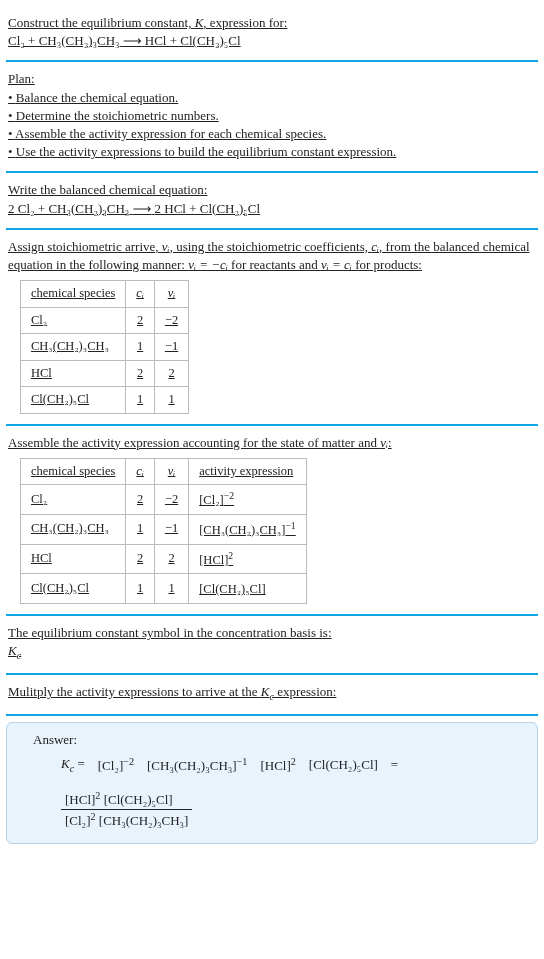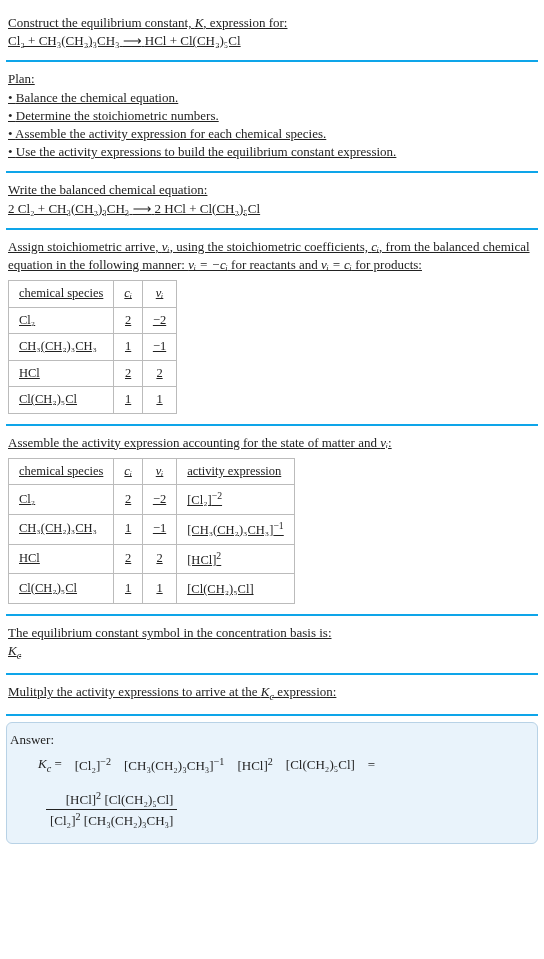--- a/index.html
+++ b/index.html
@@ -17,43 +17,42 @@
       padding: 8px 2px 10px 2px;
       text-decoration: underline;
     }
     .section:last-of-type { border-bottom: none; }
     .ital { font-style: italic; }
     .sub { vertical-align: sub; font-size: 0.78em; }
     .sup { vertical-align: super; font-size: 0.78em; }
     table.data {
       border-collapse: collapse;
       margin-top: 6px;
-      margin-left: 0;
+      margin-left: 12px;
       font-size: 12.5px;
     }
     table.data th, table.data td {
       border: 1px solid #bbb;
       padding: 4px 10px;
       text-align: center;
       font-weight: normal;
     }
     table.data td.left, table.data th.left { text-align: left; }
     .answer-box {
       background: #e9f3fb;
       border: 1px solid #b8d2e6;
       border-radius: 6px;
-      padding: 8px 10px 12px 3px;
+      padding: 8px 10px 12px 26px;
       margin-top: 6px;
     }
     .answer-label { margin-bottom: 6px; }
     .frac {
       display: inline-block;
       vertical-align: middle;
-      text-align: right;
-      margin-left: 8px;
+      text-align: left;
     }
     .frac .num {
       display: block;
       border-bottom: 1px solid #222;
       padding: 0 4px;
     }
     .frac .den {
       display: block;
       padding: 0 4px;
     }

